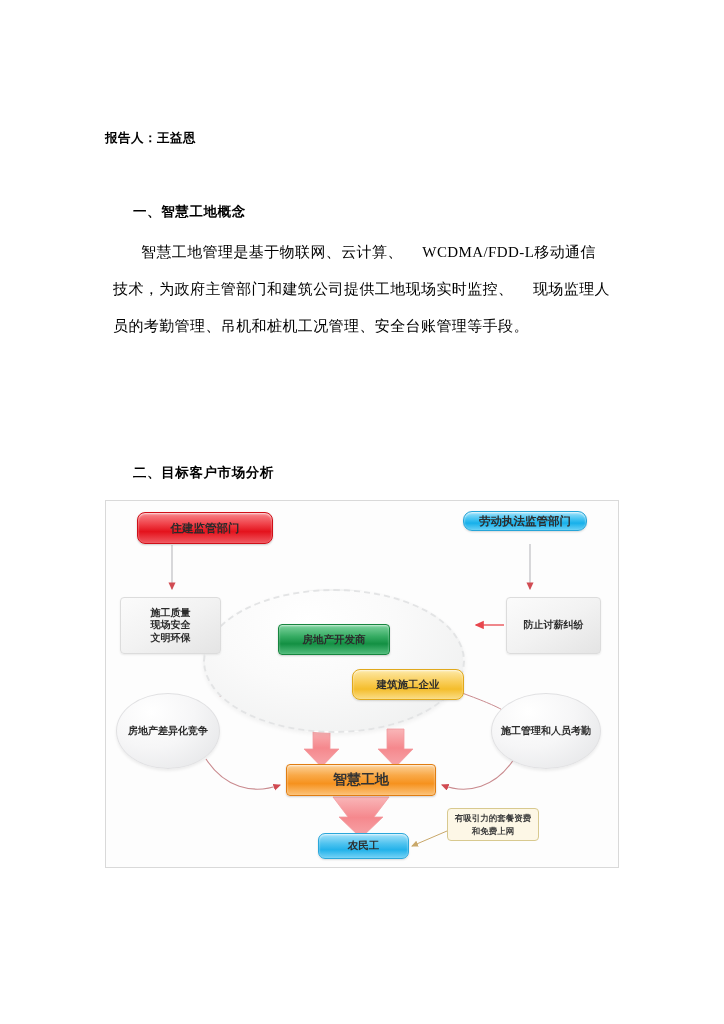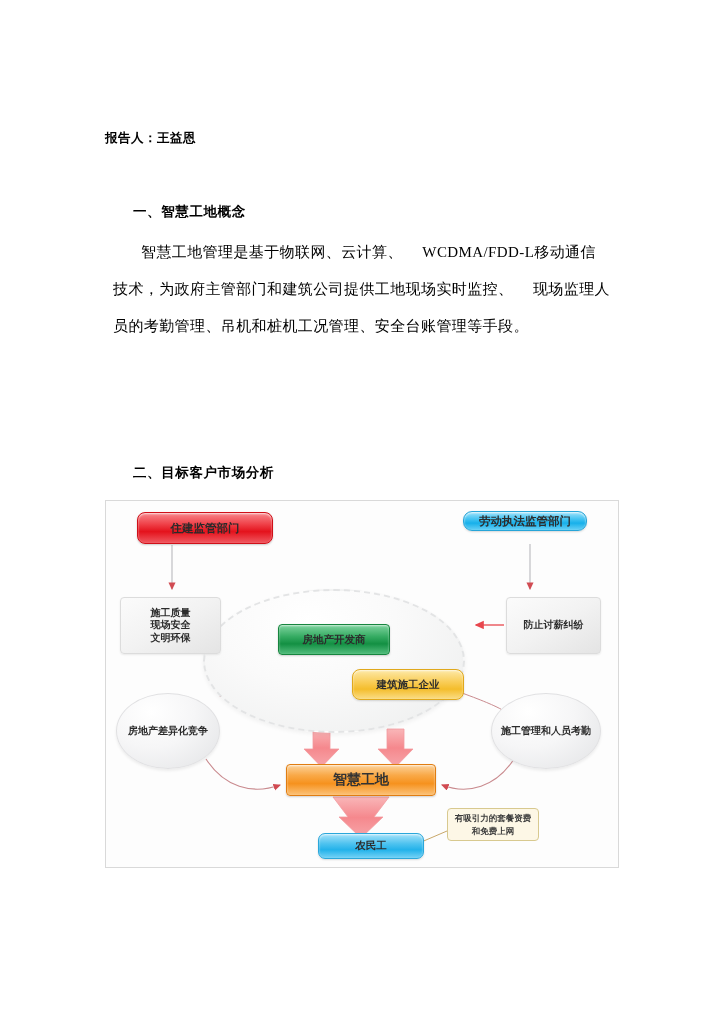--- a/index.html
+++ b/index.html
@@ -172,21 +172,21 @@
   .n-orange {
     left: 180px; top: 263px; width: 150px; height: 32px;
     border-radius: 4px;
     font-size: 14px;
     background: linear-gradient(180deg,#fcd29a 0%,#f9a948 34%,#f6921e 62%,#fcc279 100%);
     border: 1px solid #e07d12;
     box-shadow: inset 0 1px 2px rgba(255,255,255,.7), 0 1px 2px rgba(0,0,0,.18);
     color: #333;
   }
   .n-cyan {
-    left: 212px; top: 332px; width: 106px; height: 26px;
+    left: 212px; top: 332px; width: 91px; height: 26px;
     border-radius: 7px;
     font-size: 10.5px;
     background: linear-gradient(180deg,#a6e2fa 0%,#4fc3ef 40%,#23b2ea 66%,#74d2f6 100%);
     border: 1px solid #2ba7da;
     box-shadow: inset 0 1px 2px rgba(255,255,255,.7), 0 1px 2px rgba(0,0,0,.14);
   }
   .n-ellipse {
     border-radius: 50%;
     font-size: 10px;
     background: radial-gradient(ellipse at 34% 24%, #ffffff 0%, #f6f6f7 45%, #e2e3e5 100%);

